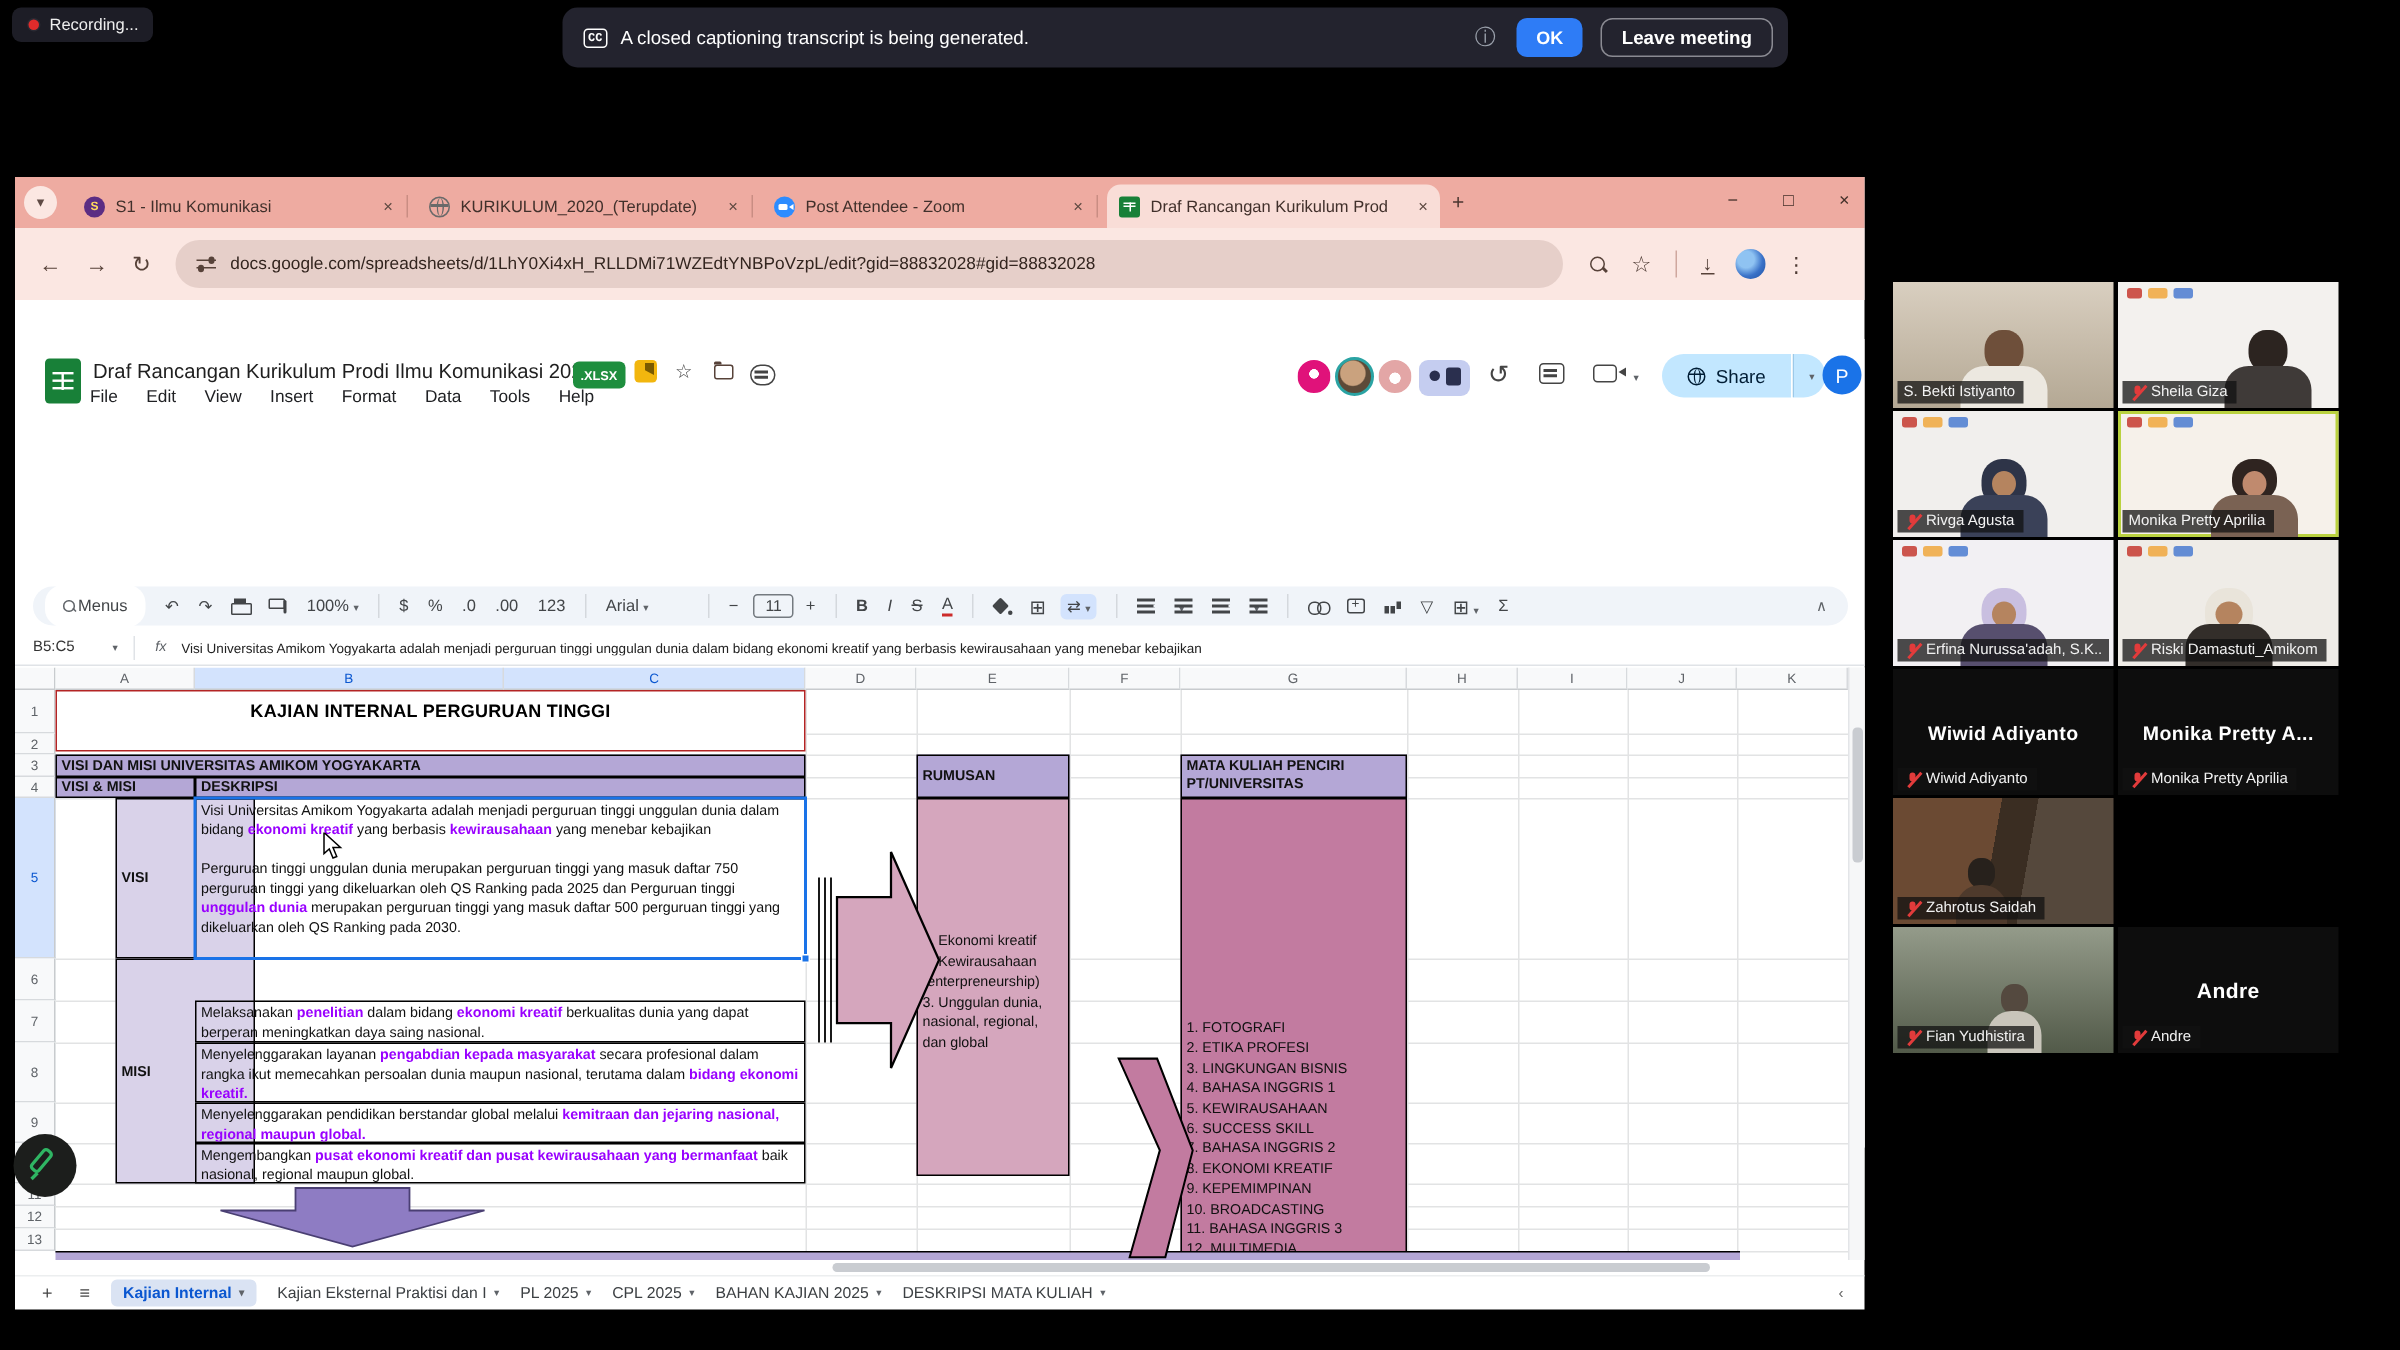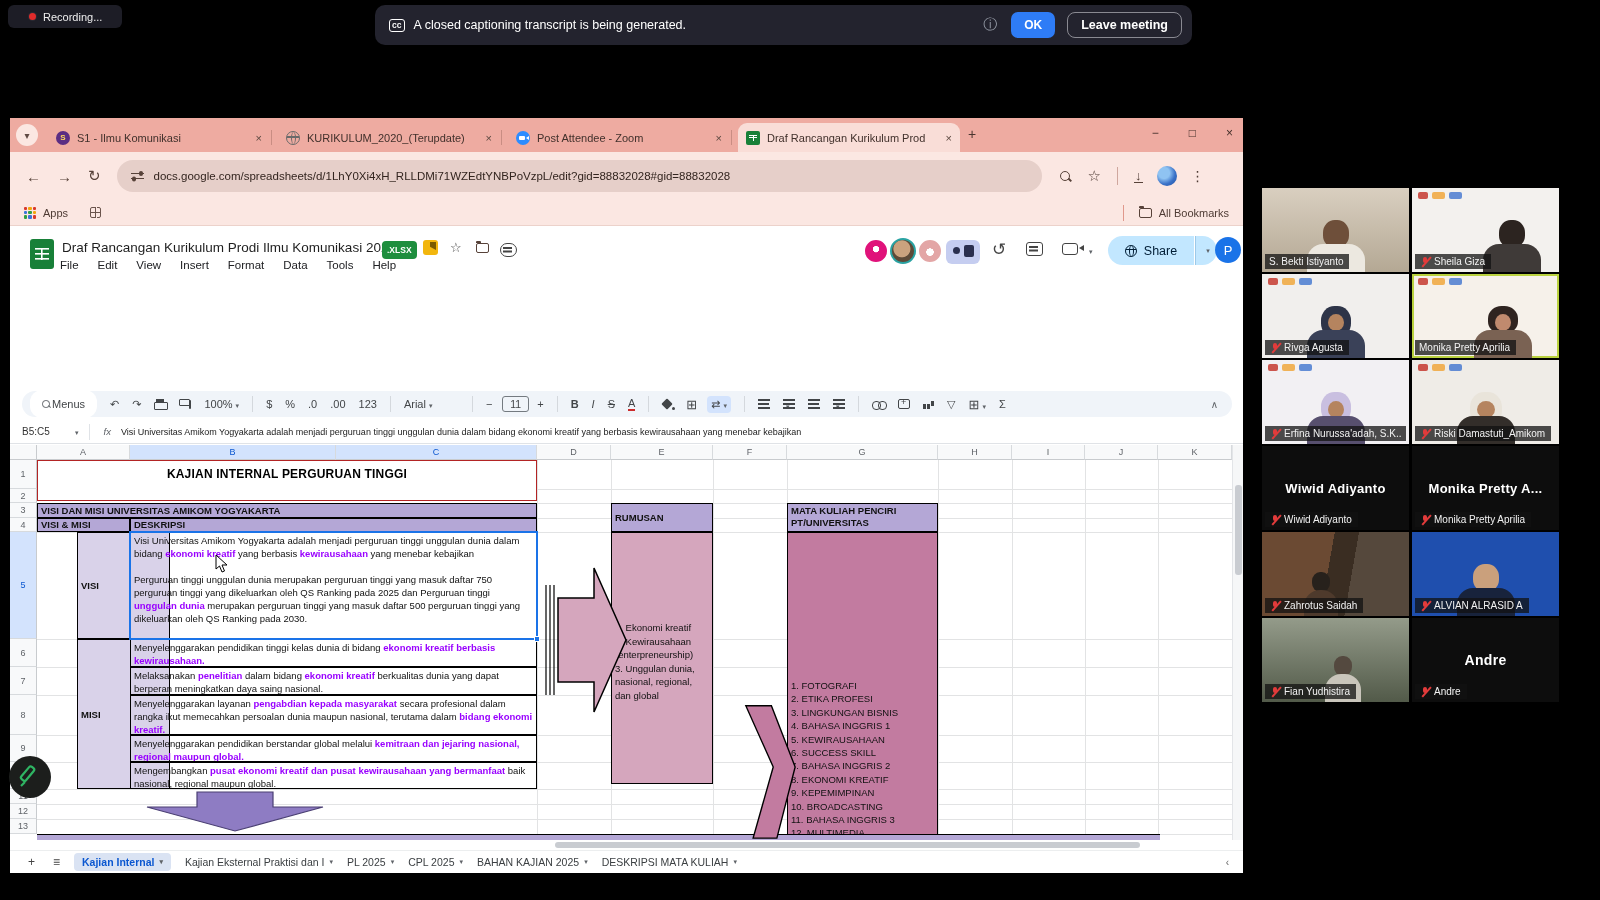--- a/index.html
+++ b/index.html
@@ -2,21 +2,21 @@
 <html><head>
 <meta charset="utf-8">
 <style>
   * { margin:0; padding:0; box-sizing:border-box; }
   html,body { background:#000; }
   .screen { position:relative; width:1600px; height:900px; background:#000; overflow:hidden;
             font-family:"Liberation Sans", sans-serif; }
 
   
   .rec-pill { position:absolute; left:8px; top:5px; height:23px; background:#1d1d26; border-radius:6px;
-              display:flex; align-items:center; gap:6px; padding:0 20px; color:#eee; font-size:11px; }
+              display:flex; align-items:center; gap:6px; padding:0 10px; color:#eee; font-size:11px; }
   .rec-dot { width:9px; height:9px; border-radius:50%; background:#2a2a33; display:flex; align-items:center; justify-content:center; }
   .rec-dot::after { content:""; width:7px; height:7px; border-radius:50%; background:#e02b2b; }
   .cap-bar { position:absolute; left:375px; top:5px; width:817px; height:40px; background:#23232e; border-radius:10px;
              display:flex; align-items:center; color:#fff; font-size:12.5px; padding:0 10px 0 14px; }
   .cc-ico { border:1.5px solid #fff; border-radius:3px; font-size:8px; font-weight:bold; padding:1px 2px; margin-right:9px;font-family:Liberation Mono, monospace; }
   .cap-text { flex:1; }
   .info-ico { color:#9aa0ab; font-size:14px; margin-right:14px; }
   .ok-btn { background:#2e7cf6; border:none; color:#fff; font-weight:bold; font-size:12px; border-radius:7px;
             padding:6px 13px; margin-right:12px; cursor:pointer; font-family:inherit;}
   .leave-btn { background:transparent; border:1.5px solid #8a8a92; color:#fff; font-weight:bold; font-size:12.5px;
@@ -283,40 +283,20 @@
       </div>
       <span class="mag-ico"></span>
       <span class="star-ico">☆</span>
       <span class="cdiv"></span>
 
       <span class="dl-ico">↓</span>
       <span class="prof-ico"></span>
       <span class="kebab">⋮</span>
     </div>
 
-    <div class="bm-bar">
-      <span class="apps-grid">
-        <span style="background:#d93a2b;"></span>
-          <span style="background:#f2a60c;"></span>
-          <span style="background:#d93a2b;"></span>
-        <span style="background:#3b74d9;"></span>
-          <span style="background:#2f9e44;"></span>
-          <span style="background:#f2a60c;"></span>
-        <span style="background:#2f9e44;"></span>
-          <span style="background:#3b74d9;"></span>
-          <span style="background:#d93a2b;"></span>
-      </span>
-      <span style="margin-left:7px;">Apps</span>
-      <span class="grid4"></span>
-      <span class="bm-right">
-        <span class="bm-pipe"></span>
-        <span class="folder-ico"></span>
-        <span>All Bookmarks</span>
-      </span>
-    </div>
 
     <div class="sheets">
       <div class="sheets-logo"></div>
       <div class="doc-title">Draf Rancangan Kurikulum Prodi Ilmu Komunikasi 2025</div>
       <div class="xlsx-badge">.XLSX</div>
       <div class="ylw-ico"></div>
       <div class="hdr-mini" style="left:440px;">☆</div>
       <div class="folder-ico" style="position:absolute;left:466px;top:17px;"></div>
       <div class="cmt-ico" style="left:490px;top:17px;border-radius:8px;"></div>
 
@@ -457,21 +437,20 @@
 
         <div class="cell purple" style="left:27px;top:58px;width:500px;height:15px;line-height:11px;">VISI DAN MISI UNIVERSITAS AMIKOM YOGYAKARTA</div>
         <div class="cell purple" style="left:27px;top:73px;width:93px;height:14px;line-height:10px;">VISI &amp; MISI</div>
         <div class="cell purple" style="left:120px;top:73px;width:407px;height:14px;line-height:10px;">DESKRIPSI</div>
         <div class="cell lav" style="left:27px;top:87px;width:93px;height:107px;display:flex;align-items:center;">VISI</div>
         <div class="cell" style="left:120px;top:87px;width:407px;height:107px;">
           <div><span>Visi Universitas Amikom Yogyakarta adalah menjadi perguruan tinggi unggulan dunia dalam bidang </span><span class="hl">ekonomi kreatif</span><span> yang berbasis </span><span class="hl">kewirausahaan</span><span> yang menebar kebajikan</span></div>
           <div style="margin-top:13px;"><span>Perguruan tinggi unggulan dunia merupakan perguruan tinggi yang masuk daftar 750 perguruan tinggi yang dikeluarkan oleh QS Ranking pada 2025 dan Perguruan tinggi </span><span class="hl">unggulan dunia</span><span> merupakan perguruan tinggi yang masuk daftar 500 perguruan tinggi yang dikeluarkan oleh QS Ranking pada 2030.</span></div>
         </div>
         <div class="cell lav" style="left:27px;top:194px;width:93px;height:150px;display:flex;align-items:center;">MISI</div>
-        <div class="cell" style="left:120px;top:194px;width:407px;height:28px;"><span>Menyelenggarakan pendidikan tinggi kelas dunia di bidang </span><span class="hl">ekonomi kreatif berbasis kewirausahaan.</span></div>
         <div class="cell" style="left:120px;top:222px;width:407px;height:28px;"><span>Melaksanakan </span><span class="hl">penelitian</span><span> dalam bidang </span><span class="hl">ekonomi kreatif</span><span> berkualitas dunia yang dapat berperan meningkatkan daya saing nasional.</span></div>
         <div class="cell" style="left:120px;top:250px;width:407px;height:40px;"><span>Menyelenggarakan layanan </span><span class="hl">pengabdian kepada masyarakat</span><span> secara profesional dalam rangka ikut memecahkan persoalan dunia maupun nasional, terutama dalam </span><span class="hl">bidang ekonomi kreatif.</span></div>
         <div class="cell" style="left:120px;top:290px;width:407px;height:27px;"><span>Menyelenggarakan pendidikan berstandar global melalui </span><span class="hl">kemitraan dan jejaring nasional, regional maupun global.</span></div>
         <div class="cell" style="left:120px;top:317px;width:407px;height:27px;"><span>Mengembangkan </span><span class="hl">pusat ekonomi kreatif dan pusat kewirausahaan yang bermanfaat</span><span> baik nasional, regional maupun global.</span></div>
 
         <div class="selbox" style="left:119px;top:86px;width:409px;height:109px;"></div>
         <div class="selhandle" style="left:524px;top:191px;"></div>
 
         <div class="cell purple" style="left:601px;top:58px;width:102px;height:29px;display:flex;align-items:center;">RUMUSAN</div>
         <div class="cell pre" style="left:601px;top:87px;width:102px;height:252px;background:#d5a6bd;padding-top:88px;line-height:13.5px;">1. Ekonomi kreatif
@@ -647,30 +626,20 @@
   <div class="pt v9" style="left:1262px;top:532px;">
     <div class="person">
         <div class="hd"></div>
         <div class="bd"></div>
       </div>
     <div class="plabel">
         <span class="mic"></span>
         <span>Zahrotus Saidah</span>
       </div>
   </div>
-  <div class="pt v10" style="left:1412px;top:532px;">
-    <div class="person">
-        <div class="hd"></div>
-        <div class="bd"></div>
-      </div>
-    <div class="plabel">
-        <span class="mic"></span>
-        <span>ALVIAN ALRASID A</span>
-      </div>
-  </div>
   <div class="pt v11" style="left:1262px;top:618px;">
     <div class="person">
         <div class="hd"></div>
         <div class="bd"></div>
       </div>
     <div class="plabel">
         <span class="mic"></span>
         <span>Fian Yudhistira</span>
       </div>
   </div>

